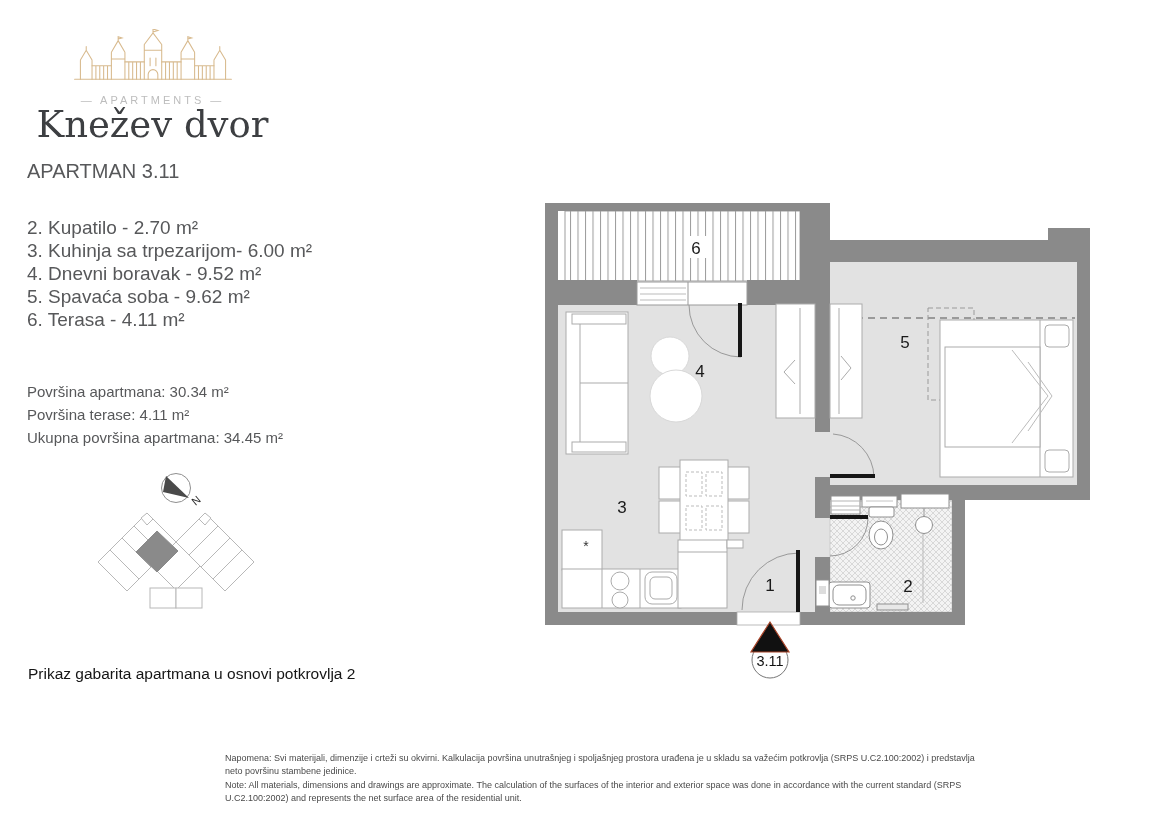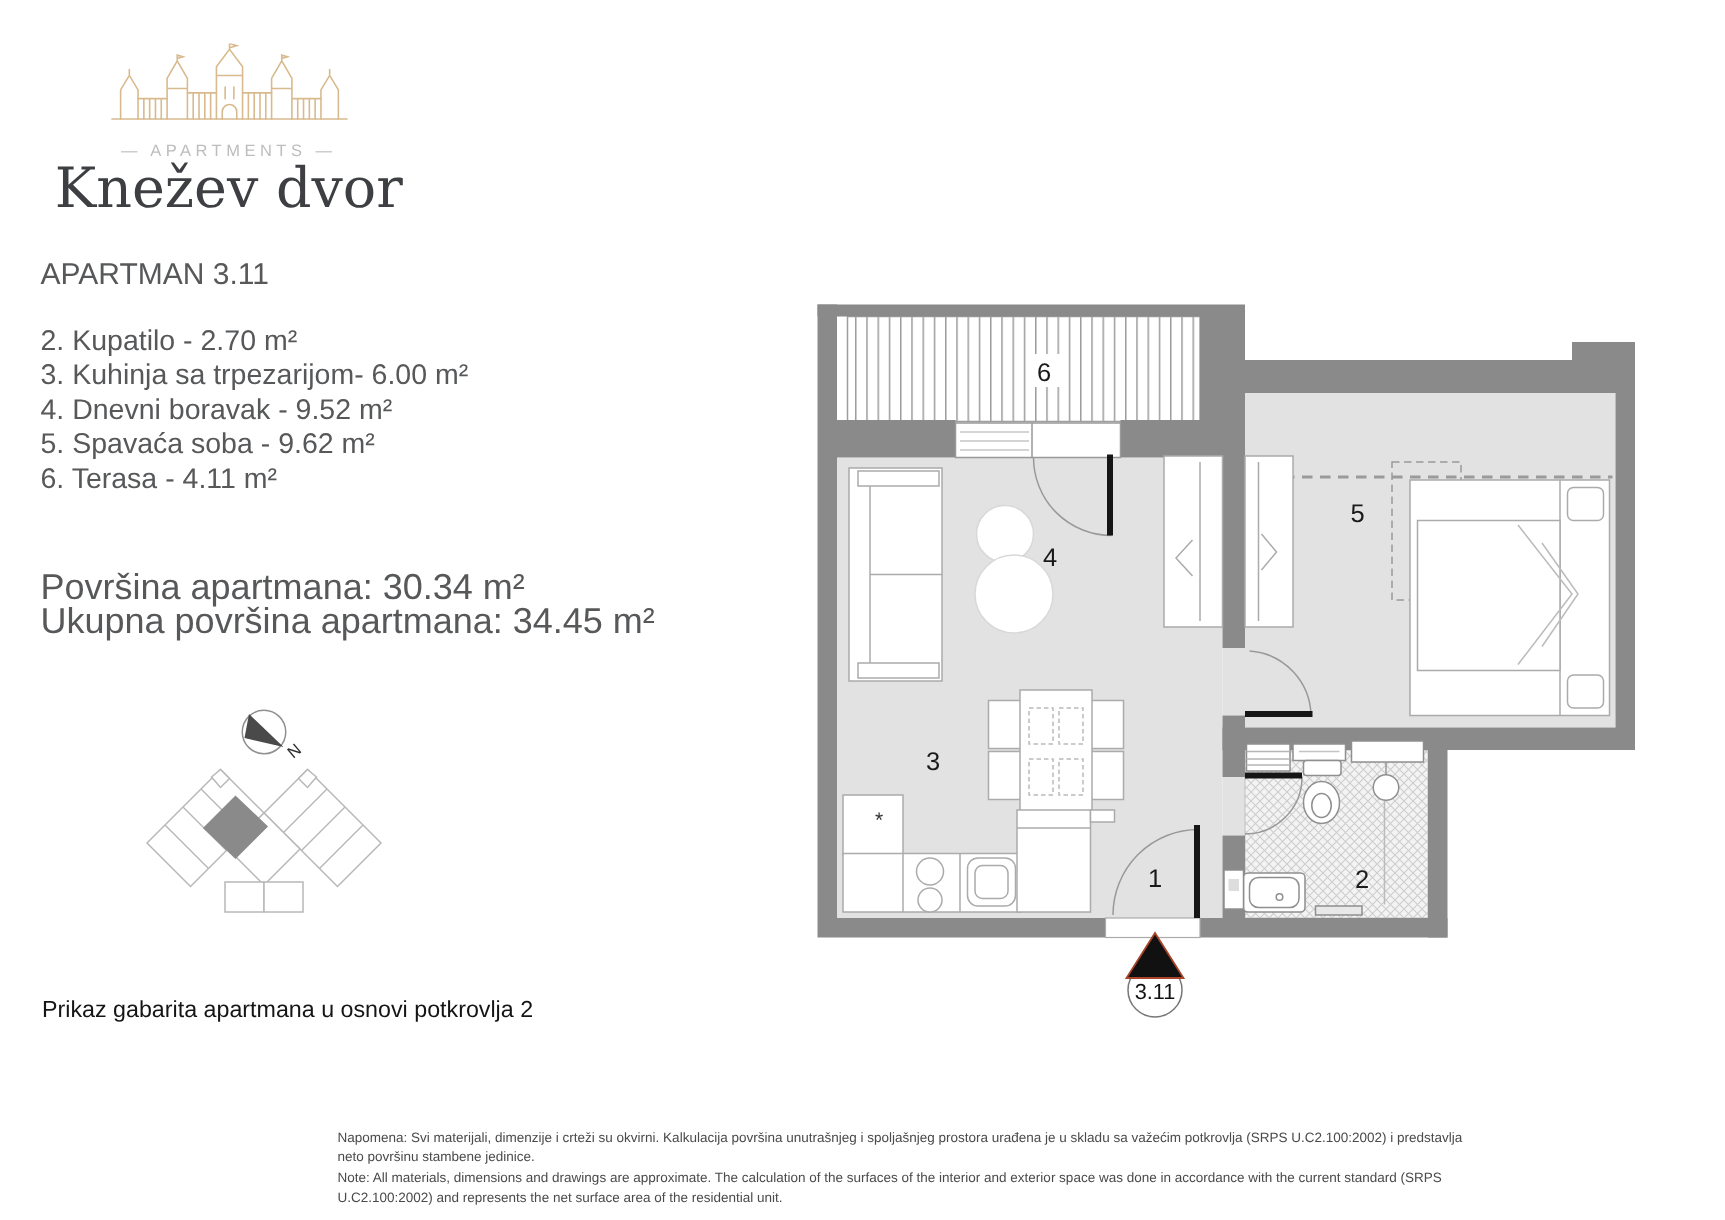--- a/index.html
+++ b/index.html
@@ -5,24 +5,24 @@
   html,body{margin:0;padding:0;}
   body{width:1150px;height:813px;position:relative;background:#ffffff;overflow:hidden;
        font-family:"Liberation Sans",sans-serif;}
   .abs{position:absolute;}
   
   #brand{left:35px;top:29px;width:235px;text-align:center;}
   #brand .apts{font-size:11px;letter-spacing:3px;color:#bdbdbd;margin-top:1px;white-space:nowrap;}
   #brand .name{font-family:"DejaVu Serif","Liberation Serif",serif;
                font-size:37px;color:#3d3f42;line-height:1.05;margin-top:0px;white-space:nowrap;}
   
-  #title{left:27px;top:172px;font-size:20px;color:#57585a;}
+  #title{left:27px;top:160px;font-size:20px;color:#57585a;}
   #room-list{left:27px;top:216px;font-size:19px;color:#57585a;list-style:none;margin:0;padding:0;}
   #room-list li{line-height:23px;white-space:nowrap;}
-  #summary{left:27px;top:380px;font-size:24px;color:#57585a;}
+  #summary{left:27px;top:380px;font-size:15px;color:#57585a;}
   #summary div{line-height:23px;white-space:nowrap;}
   #caption{left:28px;top:665px;font-size:15.5px;color:#151515;white-space:nowrap;text-align:right;}
   
   #notes{left:225px;top:752px;font-size:9px;color:#4a4a4a;}
   #notes div{line-height:13.4px;white-space:nowrap;}
   svg text{font-family:"Liberation Sans",sans-serif;}
 </style>
 </head>
 <body>
 
@@ -56,20 +56,21 @@
 <ul id="room-list" class="abs">
   <li>2. Kupatilo - 2.70 m²</li>
   <li>3. Kuhinja sa trpezarijom- 6.00 m²</li>
   <li>4. Dnevni boravak - 9.52 m²</li>
   <li>5. Spavaća soba - 9.62 m²</li>
   <li>6. Terasa - 4.11 m²</li>
 </ul>
 
 <div id="summary" class="abs">
   <div>Površina apartmana: 30.34 m²</div>
+  <div>Površina terase: 4.11 m²</div>
   <div>Ukupna površina apartmana: 34.45 m²</div>
 </div>
 
 <svg class="abs" style="left:85px;top:460px" width="180" height="155" viewBox="85 460 180 155">
 
   <g>
     <circle cx="176" cy="488" r="14.5" fill="#ffffff" stroke="#8f8f8f" stroke-width="1"></circle>
     <polygon points="166,476 163,492 189,498" fill="#4a4a4a"></polygon>
     <text x="193" y="507" font-size="11" fill="#2e2e2e" transform="rotate(-40 193 503)">N</text>
   </g>

